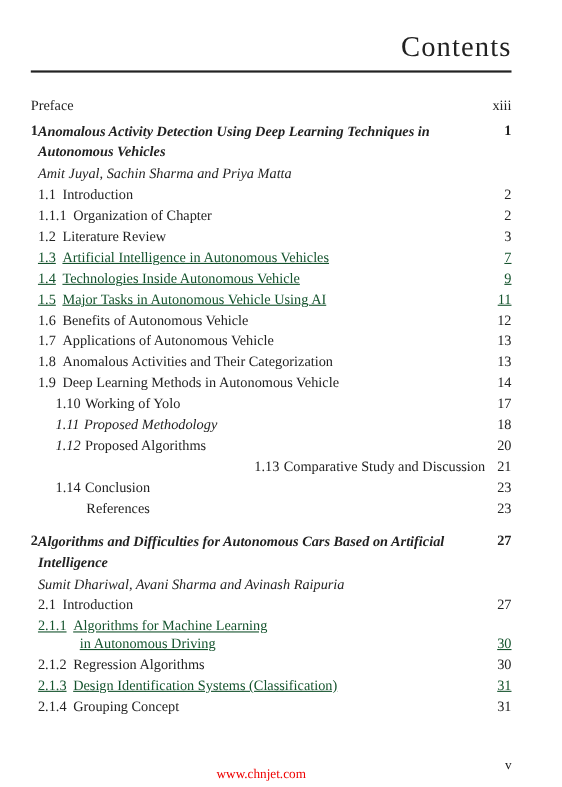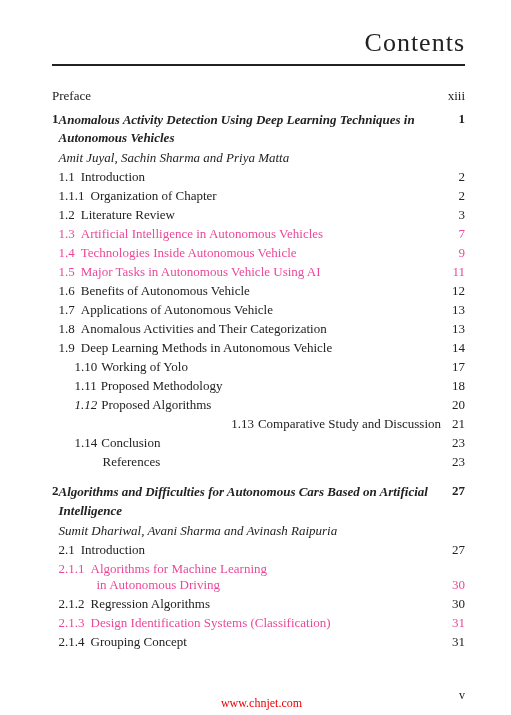--- a/index.html
+++ b/index.html
@@ -8,21 +8,21 @@
       min-height: 715px;
       background: #fff;
       font-family: "Times New Roman", Times, serif;
       font-size: 13px;
       color: #222;
       position: relative;
     }
     .page {
       width: 511px;
       min-height: 715px;
-      padding: 0 46px 40px 52px;
+      padding: 0 46px 40px 28px;
       position: relative;
     }
     .header {
       text-align: right;
       padding-top: 28px;
       padding-bottom: 6px;
       border-bottom: 2px solid #222;
       margin-bottom: 20px;
     }
     .header-title {
@@ -43,21 +43,21 @@
       white-space: nowrap;
       padding-left: 4px;
       min-width: 24px;
     }
     .indent-0 { padding-left: 0px; }
     .indent-1 { padding-left: 16px; }
     .indent-2 { padding-left: 32px; }
 
     .bold { font-weight: bold; }
     .italic { font-style: italic; }
-    .blue { color: #ec4899; }
+    .blue { color: #14532d; text-decoration: underline; }
     .preface-row td { padding-bottom: 6px; }
 
     .chapter-num {
       font-weight: bold;
       white-space: nowrap;
       padding-right: 4px;
       vertical-align: top;
     }
     .chapter-title {
       font-weight: bold;
@@ -162,21 +162,21 @@
       </tr>
 
       <tr>
         <td></td>
         <td class="indent-1" style="padding-left: 16px;"><span style="margin-right:4px;">1.10</span>Working of Yolo</td>
         <td class="page-num">17</td>
       </tr>
 
       <tr>
         <td></td>
-        <td class="indent-1" style="padding-left: 16px;"><span style="margin-right:4px;">1.11</span>Proposed Methodology</td>
+        <td class="indent-1" style="padding-left: 16px; font-style: italic;"><span style="margin-right:4px;">1.11</span>Proposed Methodology</td>
         <td class="page-num">18</td>
       </tr>
 
       <tr>
         <td></td>
         <td class="indent-1" style="padding-left: 16px;"><span style="margin-right:4px;font-style:italic;">1.12</span>Proposed Algorithms</td>
         <td class="page-num">20</td>
       </tr>
 
       <tr>

